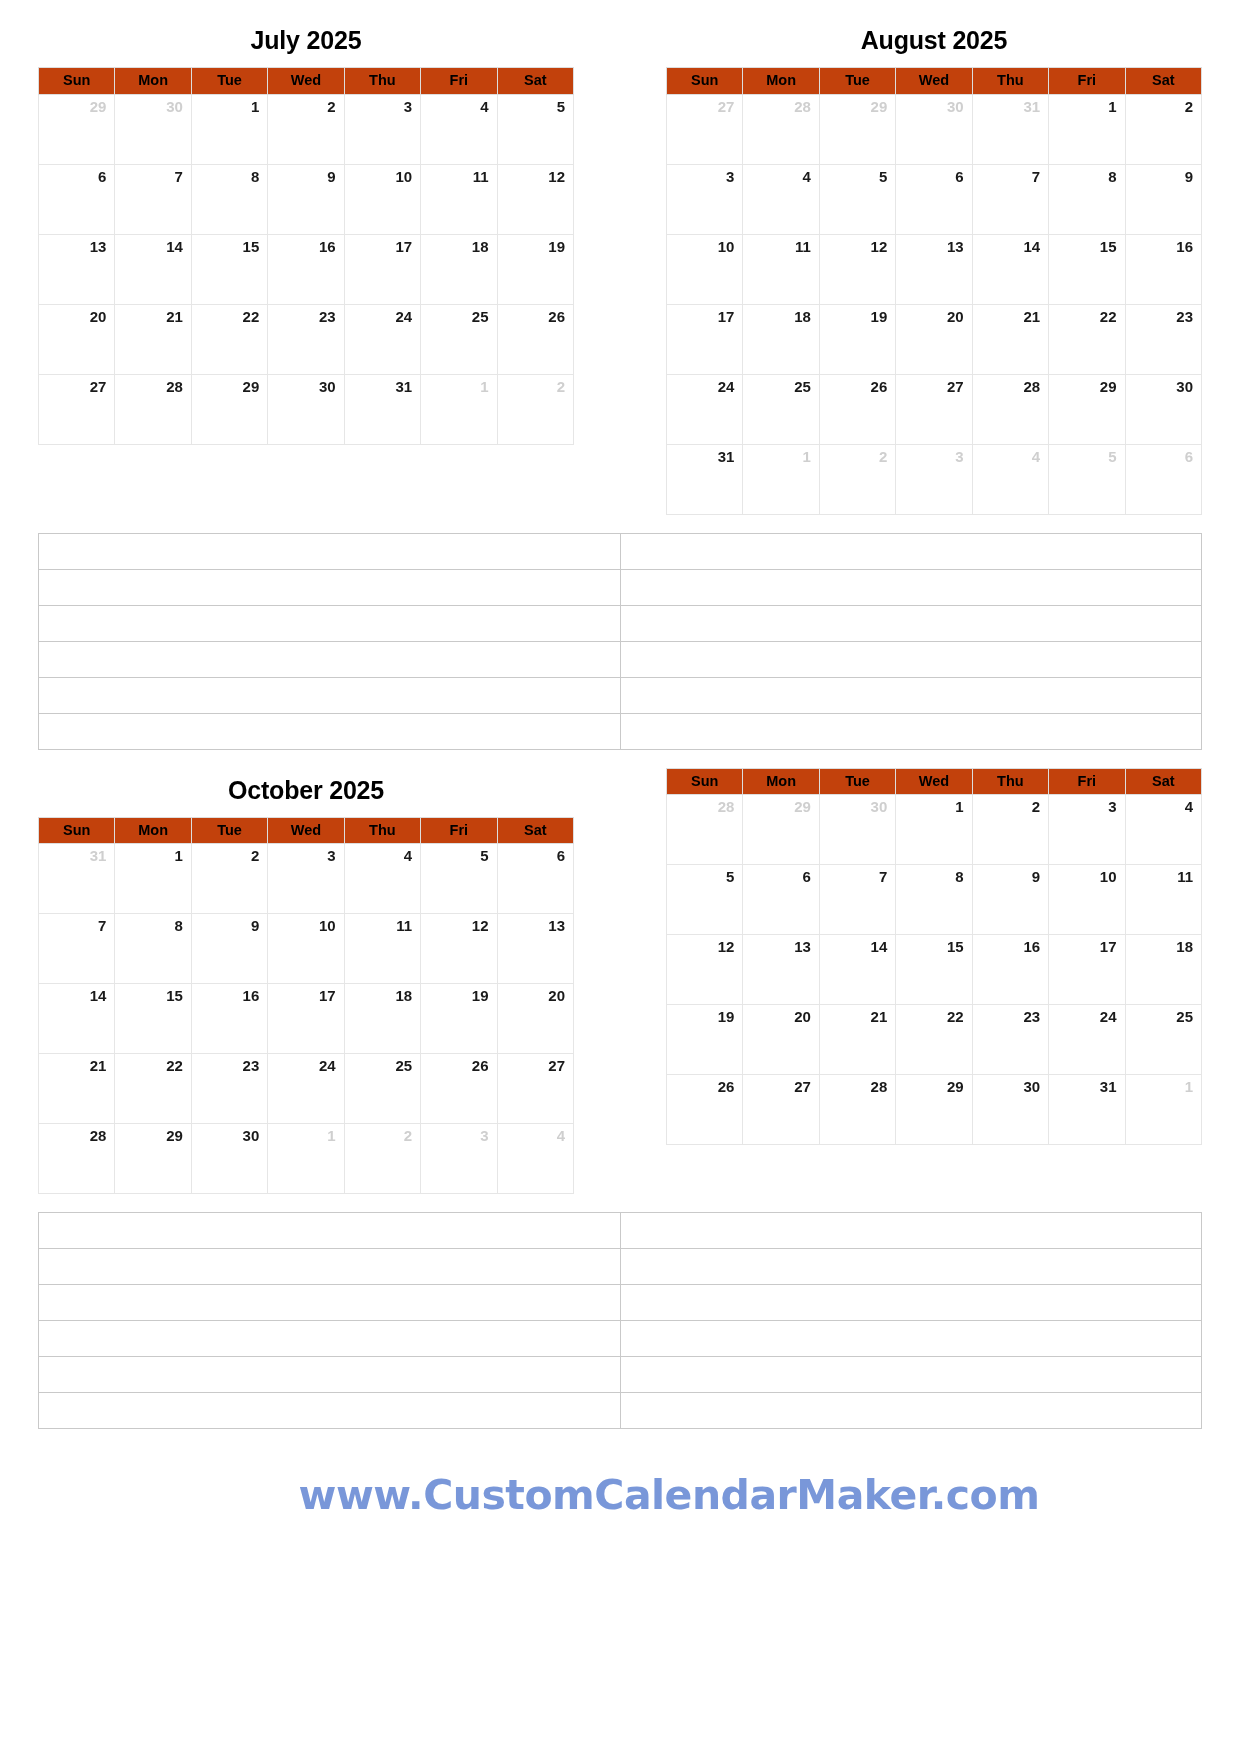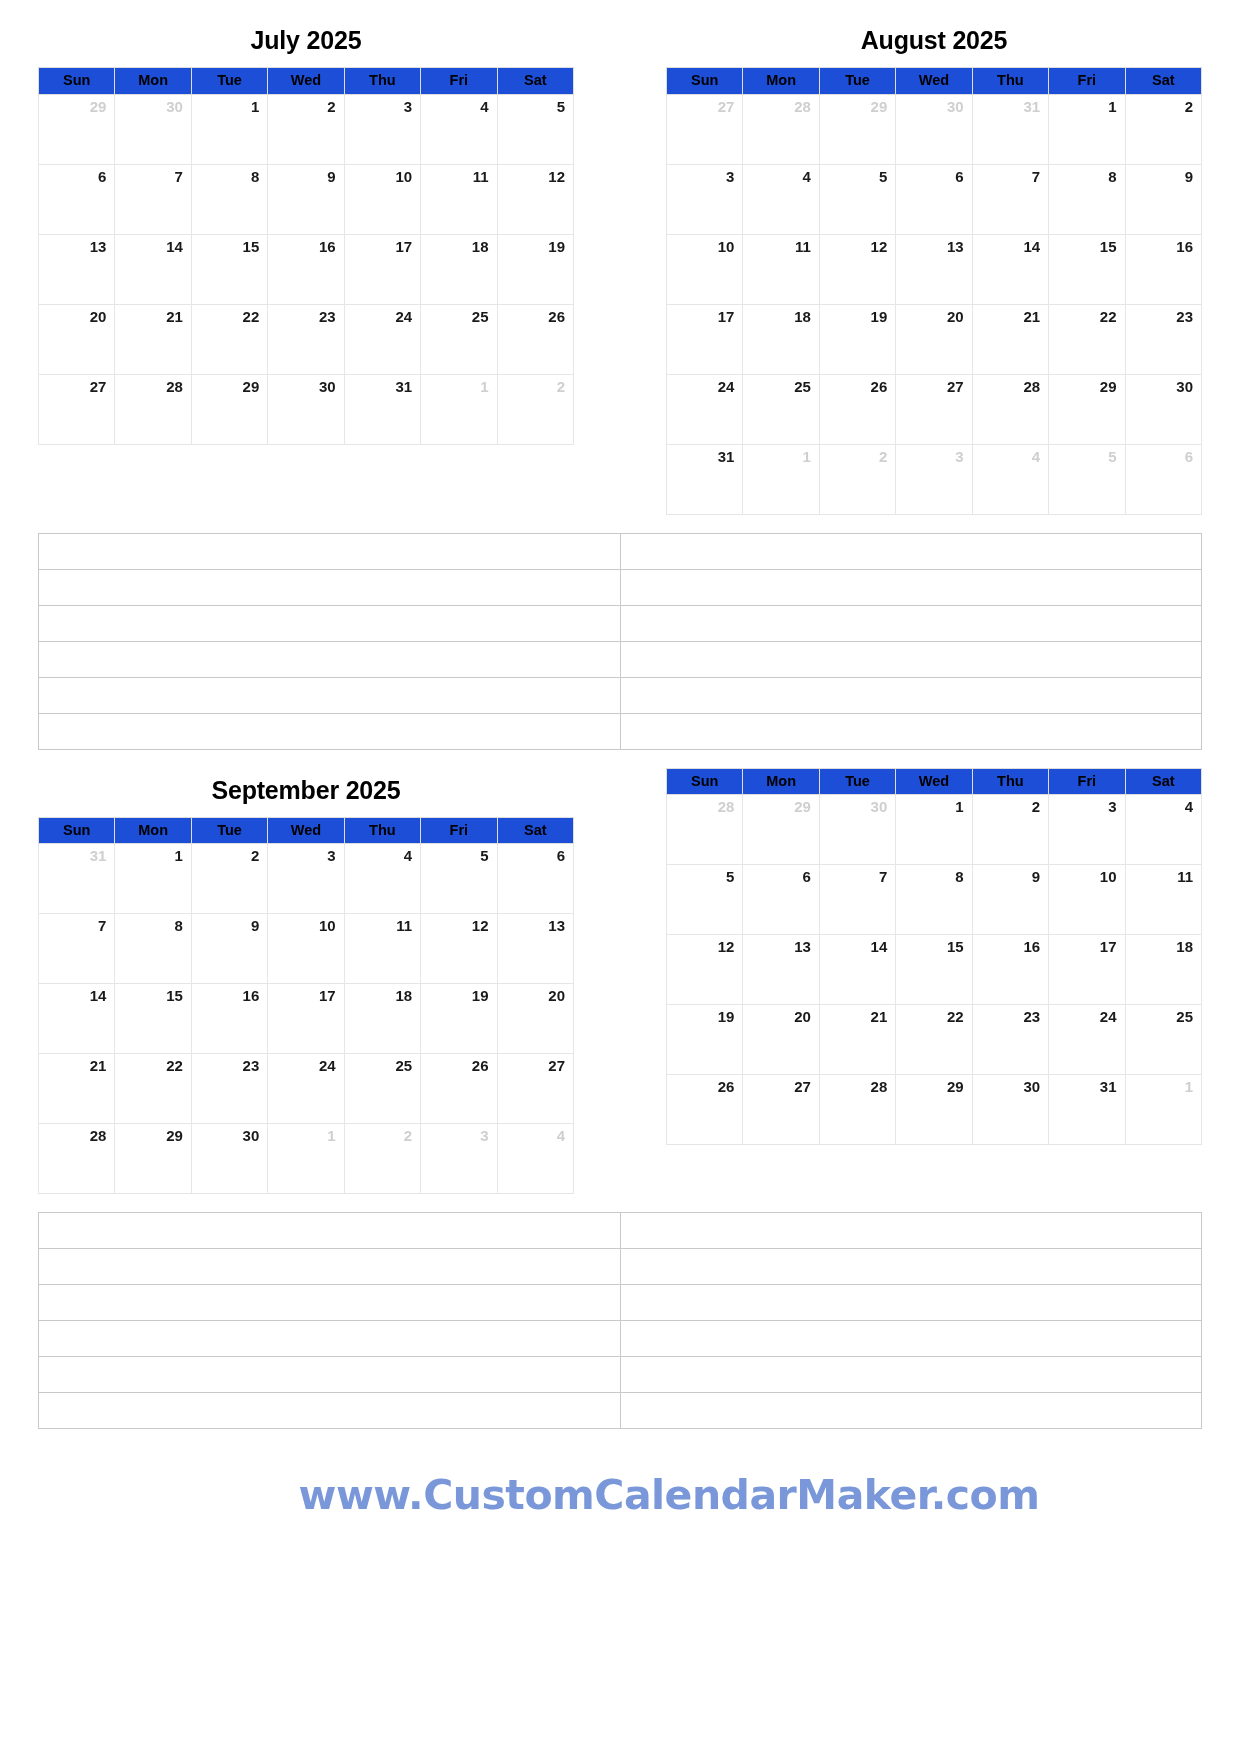--- a/index.html
+++ b/index.html
@@ -56,21 +56,21 @@
     width: 536px;
     border-collapse: collapse;
     table-layout: fixed;
   }
   table.cal th {
     font-size: 14.5px;
     font-weight: bold;
     text-align: center;
     padding: 4px 0 5px 0;
     border: 1px solid #dddddd;
-    background: #1d4ed8;
+    background: #c2410c;
     color: #000;
     line-height: 1.15;
   }
   table.cal td {
     border: 1px solid #e6e6e6;
     height: 70px;
     vertical-align: top;
     text-align: right;
     padding: 4px 8px 0 0;
     font-size: 15px;
@@ -290,21 +290,21 @@
             <td></td>
           </tr>
         </tbody>
     </table>
   </div>
 
   <div class="half">
     <div class="months-row">
 
       <div class="month left">
-        <div class="month-title">September 2025</div>
+        <div class="month-title">October 2025</div>
         <table class="cal">
           <thead>
             <tr>
               <th>Sun</th>
               <th>Mon</th>
               <th>Tue</th>
               <th>Wed</th>
               <th>Thu</th>
               <th>Fri</th>
               <th>Sat</th>

